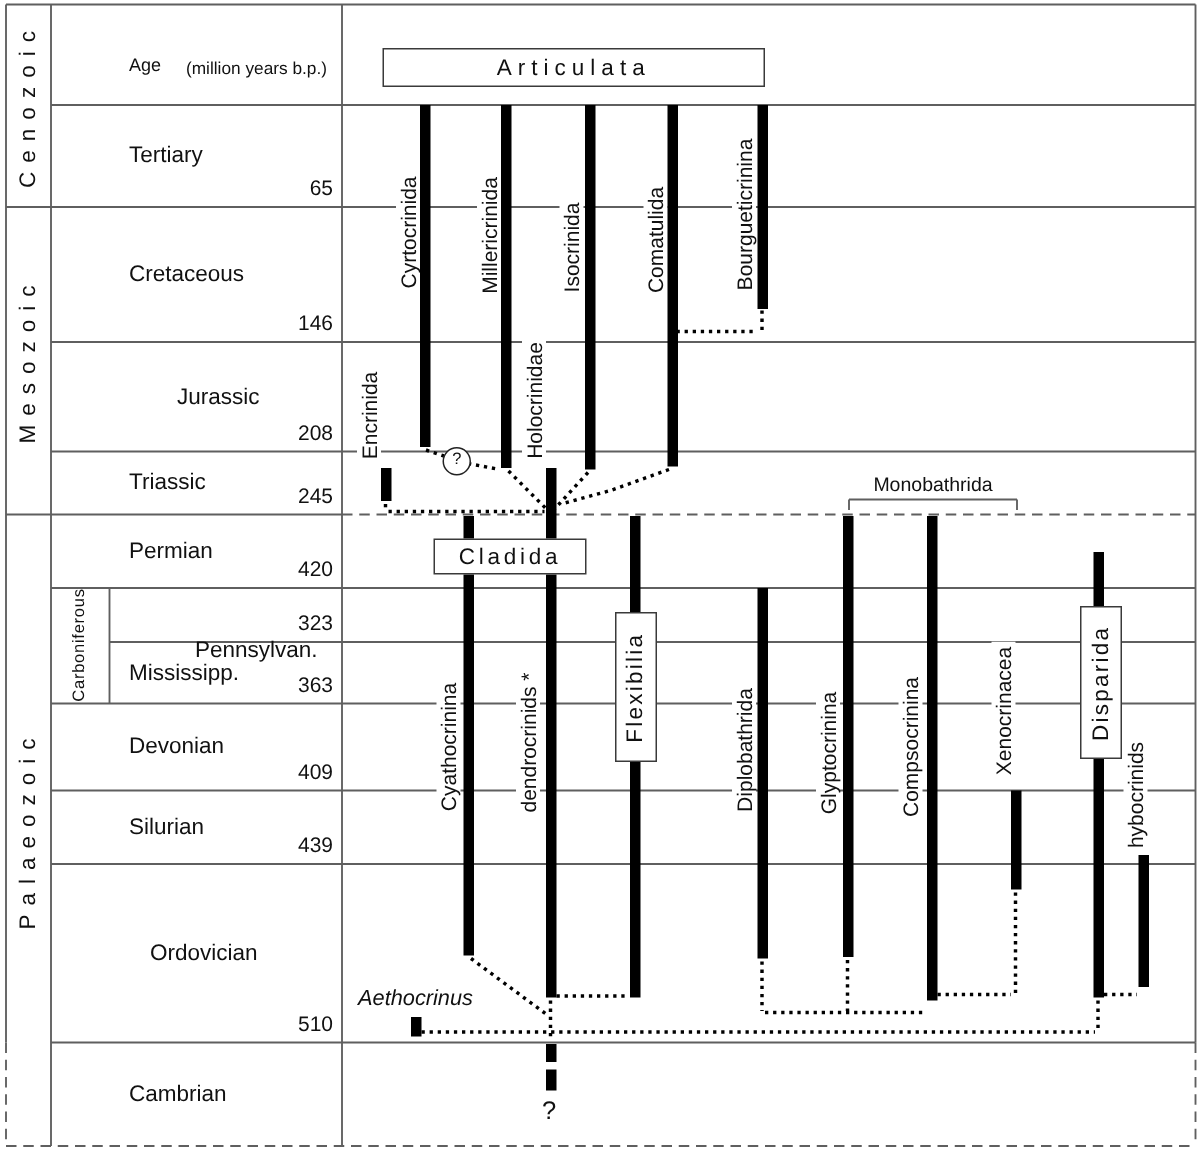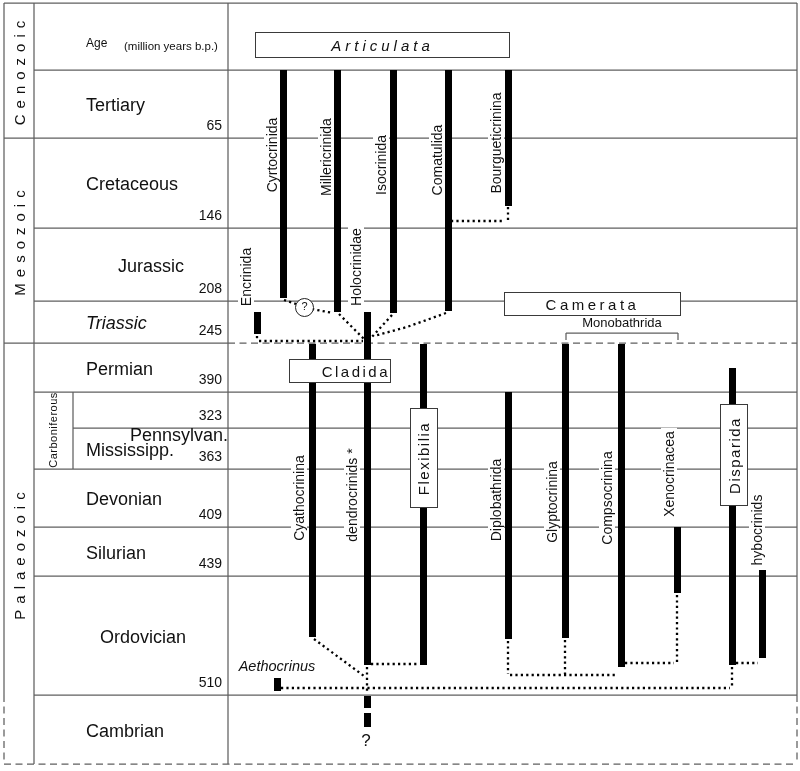--- a/index.html
+++ b/index.html
@@ -8,21 +8,21 @@
   svg.layer{position:absolute;left:0;top:0;pointer-events:none;}
   .z1{z-index:1}.z4{z-index:4}
   .bar{position:absolute;width:7px;background:#000;z-index:3;}
   .rlabel{position:absolute;transform:translate(-50%,-50%) rotate(-90deg);
           white-space:nowrap;font-size:14px;background:#fff;padding:0 3px;
           line-height:16px;z-index:2;}
   .era{position:absolute;transform:translate(-50%,-50%) rotate(-90deg);
        white-space:nowrap;font-size:15px;letter-spacing:6px;z-index:2;}
   .carb{position:absolute;transform:translate(-50%,-50%) rotate(-90deg);
        white-space:nowrap;font-size:11px;letter-spacing:0.5px;z-index:2;}
-  .period{position:absolute;font-size:18px;z-index:2;white-space:nowrap;}
+  .period{position:absolute;font-size:15px;z-index:2;white-space:nowrap;}
   .agenum{position:absolute;font-size:14px;z-index:2;text-align:right;width:60px;}
   .box{position:absolute;background:#fff;border:1.4px solid #3a3a3a;z-index:5;
        display:flex;align-items:center;justify-content:center;font-size:15px;}
   .box .vtext{transform:rotate(-90deg);white-space:nowrap;}
   .hdr-age{position:absolute;left:86px;top:36px;font-size:12px;z-index:2;}
   .hdr-unit{position:absolute;left:124px;top:40px;font-size:11.5px;z-index:2;}
   .mono{position:absolute;left:560px;top:315px;width:124px;text-align:center;
         font-size:13px;z-index:5;white-space:nowrap;}
   .qcircle{position:absolute;left:295px;top:298px;width:17px;height:17px;
         border:1.5px solid #222;border-radius:50%;background:#fff;z-index:6;
@@ -72,24 +72,24 @@
     <div class="era" style="left: 19px; top: 70px;">Cenozoic</div>
     <div class="era" style="left: 19px; top: 240px;">Mesozoic</div>
     <div class="era" style="left: 19px; top: 553px;">Palaeozoic</div>
     <div class="carb" style="left: 53px; top: 430px;">Carboniferous</div>
     <div class="period" style="left: 86px; top: 95px;">Tertiary</div>
     <div class="agenum" style="left: 162px; top: 117px;">65</div>
     <div class="period" style="left: 86px; top: 174px;">Cretaceous</div>
     <div class="agenum" style="left: 162px; top: 207px;">146</div>
     <div class="period" style="left: 86px; top: 255.5px; margin-left: 32px;">Jurassic</div>
     <div class="agenum" style="left: 162px; top: 280px;">208</div>
-    <div class="period" style="left: 86px; top: 313px; font-style: italic;">Triassic</div>
+    <div class="period" style="left: 86px; top: 313px;">Triassic</div>
     <div class="agenum" style="left: 162px; top: 322px;">245</div>
     <div class="period" style="left: 86px; top: 358.5px; text-align: center;">Permian</div>
-    <div class="agenum" style="left: 162px; top: 371px;">390</div>
+    <div class="agenum" style="left: 162px; top: 371px;">420</div>
     <div class="period" style="left: 86px; top: 425px; margin-left: 44px;">Pennsylvan.</div>
     <div class="agenum" style="left: 162px; top: 407px;">323</div>
     <div class="period" style="left: 86px; top: 439.5px;">Mississipp.</div>
     <div class="agenum" style="left: 162px; top: 448px;">363</div>
     <div class="period" style="left: 86px; top: 489px;">Devonian</div>
     <div class="agenum" style="left: 162px; top: 506px;">409</div>
     <div class="period" style="left: 86px; top: 542.5px;">Silurian</div>
     <div class="agenum" style="left: 162px; top: 555px;">439</div>
     <div class="period" style="left: 86px; top: 626.5px; margin-left: 14px;">Ordovician</div>
     <div class="agenum" style="left: 162px; top: 674px;">510</div>
@@ -143,26 +143,23 @@
       <polyline points="508,641 508,674" fill="none" stroke="#000000" stroke-width="2.3" stroke-dasharray="2.2 3.2"></polyline>
       <polyline points="565,640 565,674" fill="none" stroke="#000000" stroke-width="2.3" stroke-dasharray="2.2 3.2"></polyline>
       <polyline points="510,675 617,675" fill="none" stroke="#000000" stroke-width="2.3" stroke-dasharray="2.2 3.2"></polyline>
       <polyline points="677,595 677,662" fill="none" stroke="#000000" stroke-width="2.3" stroke-dasharray="2.2 3.2"></polyline>
       <polyline points="625,663 674,663" fill="none" stroke="#000000" stroke-width="2.3" stroke-dasharray="2.2 3.2"></polyline>
       <polyline points="732,667 732,687" fill="none" stroke="#000000" stroke-width="2.3" stroke-dasharray="2.2 3.2"></polyline>
       <polyline points="736,663 758,663" fill="none" stroke="#000000" stroke-width="2.3" stroke-dasharray="2.2 3.2"></polyline>
       <polyline points="281,688 730,688" fill="none" stroke="#000000" stroke-width="2.3" stroke-dasharray="2.2 3.2"></polyline>
     </svg>
     <div class="box" style="left: 255px; top: 32px; width: 253px; height: 24px; border-color: rgb(58, 58, 58);">
-      <span style="letter-spacing: 4px; font-style: italic;">Articulata</span>
+      <span style="letter-spacing: 4px;">Articulata</span>
     </div>
-    <div class="box" style="left: 504px; top: 292px; width: 175px; height: 22px; border-color: rgb(58, 58, 58);">
-      <span style="letter-spacing: 3.5px;">Camerata</span>
-    </div>
-    <div class="box" style="left: 289px; top: 359px; width: 100px; height: 22px; border-color: rgb(58, 58, 58); justify-content: flex-end;">
+    <div class="box" style="left: 289px; top: 359px; width: 100px; height: 22px; border-color: rgb(58, 58, 58);">
       <span style="letter-spacing: 2.5px;">Cladida</span>
     </div>
     <div class="box" style="left: 410px; top: 408px; width: 26px; height: 98px; border-color: rgb(58, 58, 58);">
       <span class="vtext" style="letter-spacing: 1.5px;">Flexibilia</span>
     </div>
     <div class="box" style="left: 720px; top: 404px; width: 26px; height: 100px; border-color: rgb(58, 58, 58);">
       <span class="vtext" style="letter-spacing: 1.5px;">Disparida</span>
     </div>
   </div>
 

